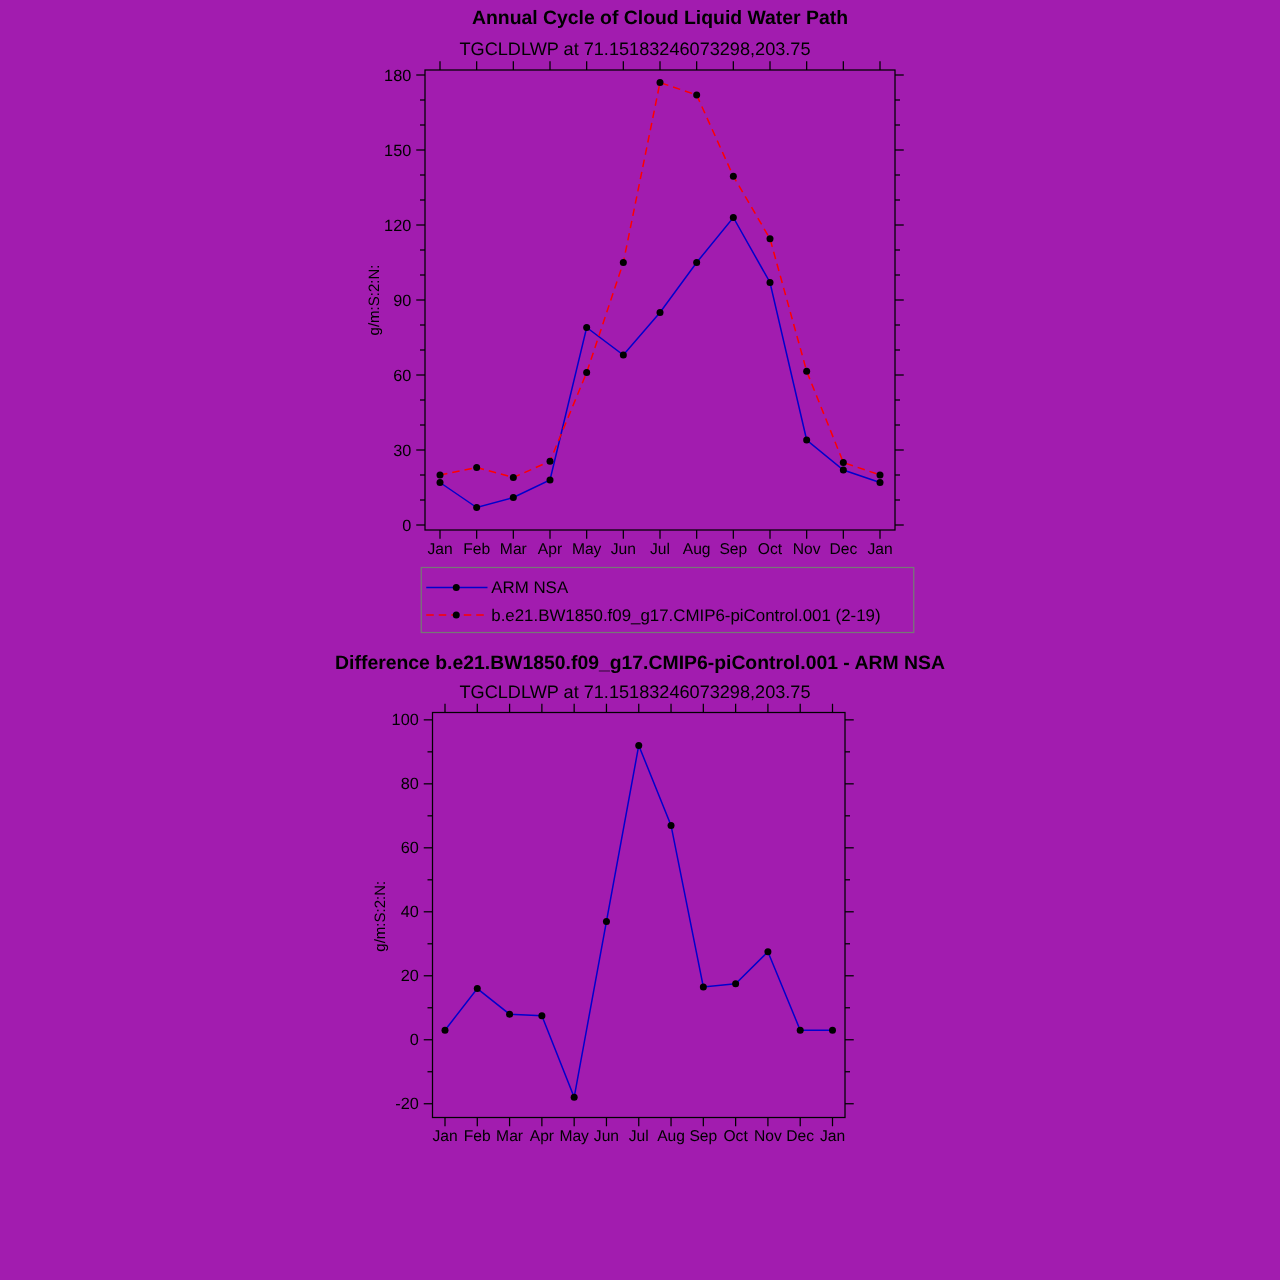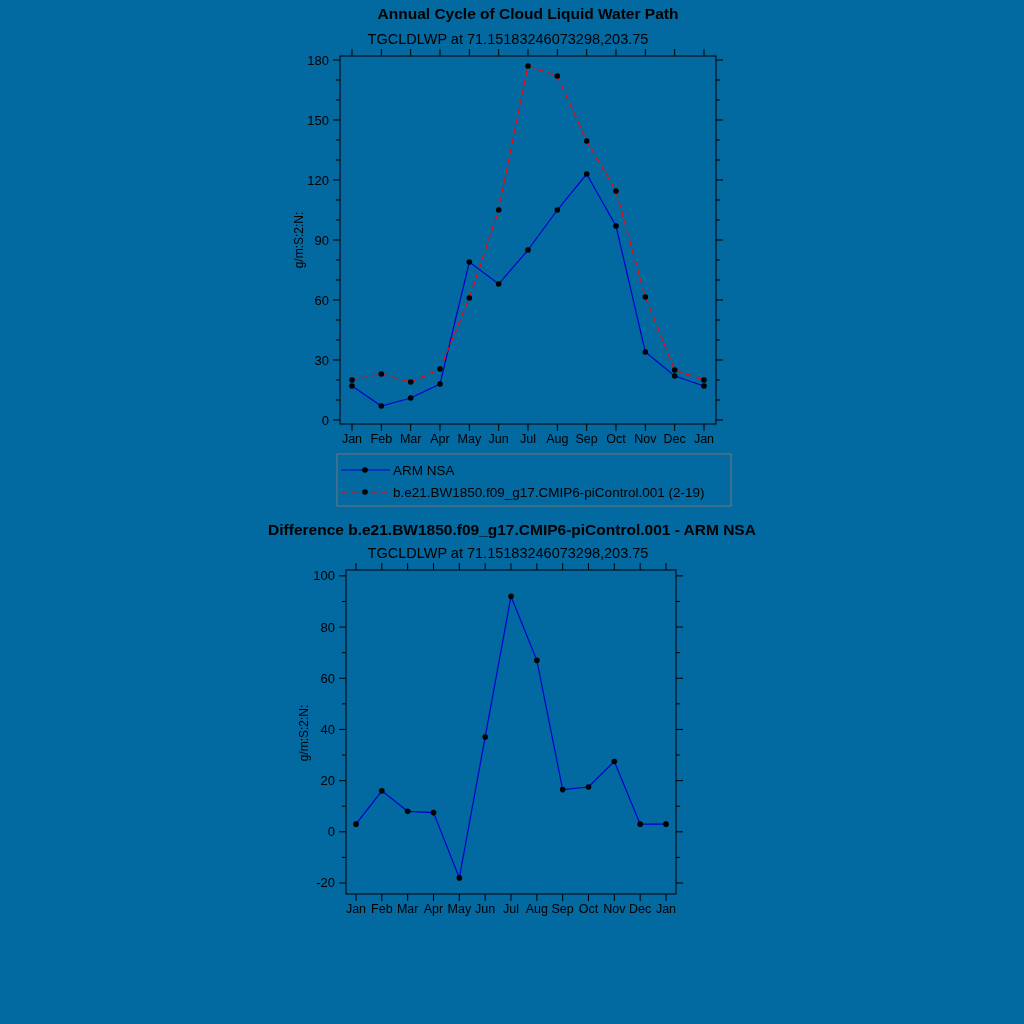--- a/index.html
+++ b/index.html
@@ -1,16 +1,16 @@
 <!DOCTYPE html>
 <html><head>
 <meta charset="utf-8">
 <style>
   html,body{margin:0;padding:0;background:#ffffff;}
-  .canvas{position:relative;width:1024px;height:1024px;background:#0369a1;
+  .canvas{position:relative;width:1024px;height:1024px;background:#a21caf;
           font-family:"Liberation Sans",sans-serif;overflow:hidden;}
   svg{position:absolute;top:0;left:0;}
   text{font-family:"Liberation Sans",sans-serif;fill:#000000;}
   .title{font-size:15.5px;font-weight:bold;}
   .subtitle{font-size:14.5px;}
   .tick{font-size:13px;}
   .xtick{font-size:12.5px;}
   .ylab{font-size:12px;}
   .legend-label{font-size:13.5px;}
 </style>

